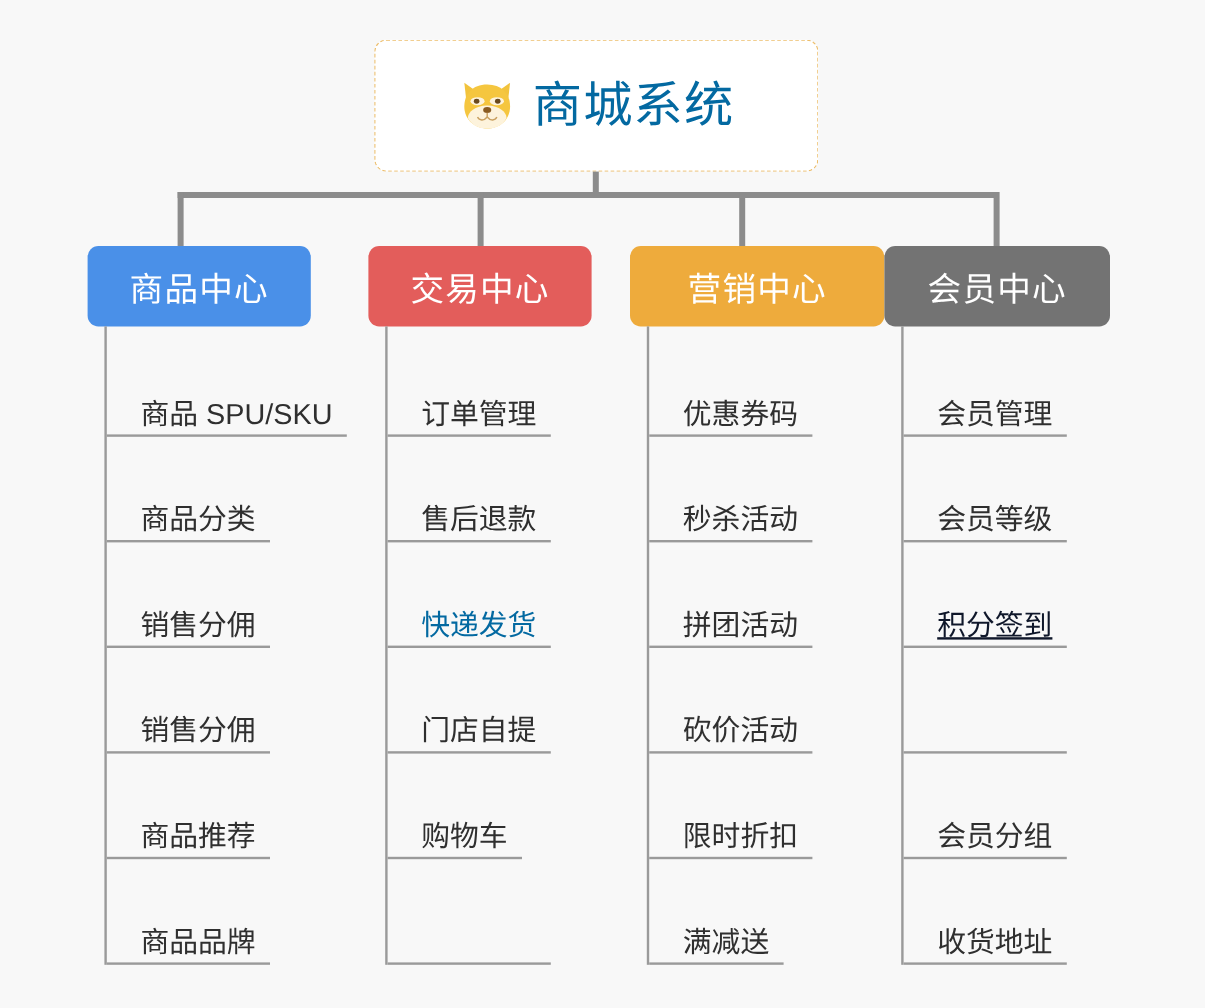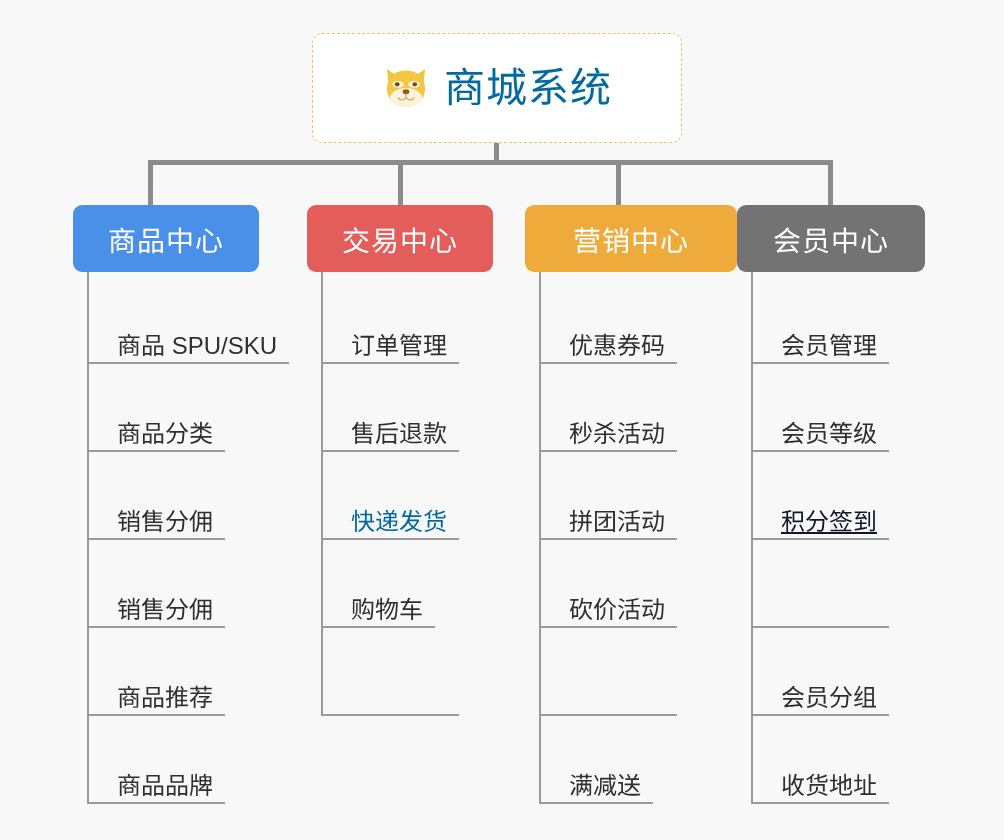--- a/index.html
+++ b/index.html
@@ -206,20 +206,24 @@
       </div>
       <div class="leaf-item">
         <span class="leaf-label" style="color: rgb(47, 47, 47);">售后退款</span>
         <span class="leaf-rule" style="width: 136px; background: rgb(154, 154, 154);"></span>
       </div>
       <div class="leaf-item">
         <span class="leaf-label" style="color: #0369a1;">快递发货</span>
         <span class="leaf-rule" style="width: 136px; background: rgb(154, 154, 154);"></span>
       </div>
       <div class="leaf-item">
+        <span class="leaf-label" style="color: rgb(47, 47, 47);">门店自提</span>
+        <span class="leaf-rule" style="width: 136px; background: rgb(154, 154, 154);"></span>
+      </div>
+      <div class="leaf-item">
         <span class="leaf-label" style="color: rgb(47, 47, 47);">购物车</span>
         <span class="leaf-rule" style="width: 112px; background: rgb(154, 154, 154);"></span>
       </div>
       <div class="leaf-item">
         <span class="leaf-rule" style="width: 136px; background: rgb(154, 154, 154);"></span>
       </div>
     </div>
   </div>
 
   <div class="column c3">
@@ -235,20 +239,21 @@
       </div>
       <div class="leaf-item">
         <span class="leaf-label" style="color: rgb(47, 47, 47);">拼团活动</span>
         <span class="leaf-rule" style="width: 136px; background: rgb(154, 154, 154);"></span>
       </div>
       <div class="leaf-item">
         <span class="leaf-label" style="color: rgb(47, 47, 47);">砍价活动</span>
         <span class="leaf-rule" style="width: 136px; background: rgb(154, 154, 154);"></span>
       </div>
       <div class="leaf-item">
+        <span class="leaf-label" style="color: rgb(47, 47, 47);">限时折扣</span>
         <span class="leaf-rule" style="width: 136px; background: rgb(154, 154, 154);"></span>
       </div>
       <div class="leaf-item">
         <span class="leaf-label" style="color: rgb(47, 47, 47);">满减送</span>
         <span class="leaf-rule" style="width: 112px; background: rgb(154, 154, 154);"></span>
       </div>
     </div>
   </div>
 
   <div class="column c4">

